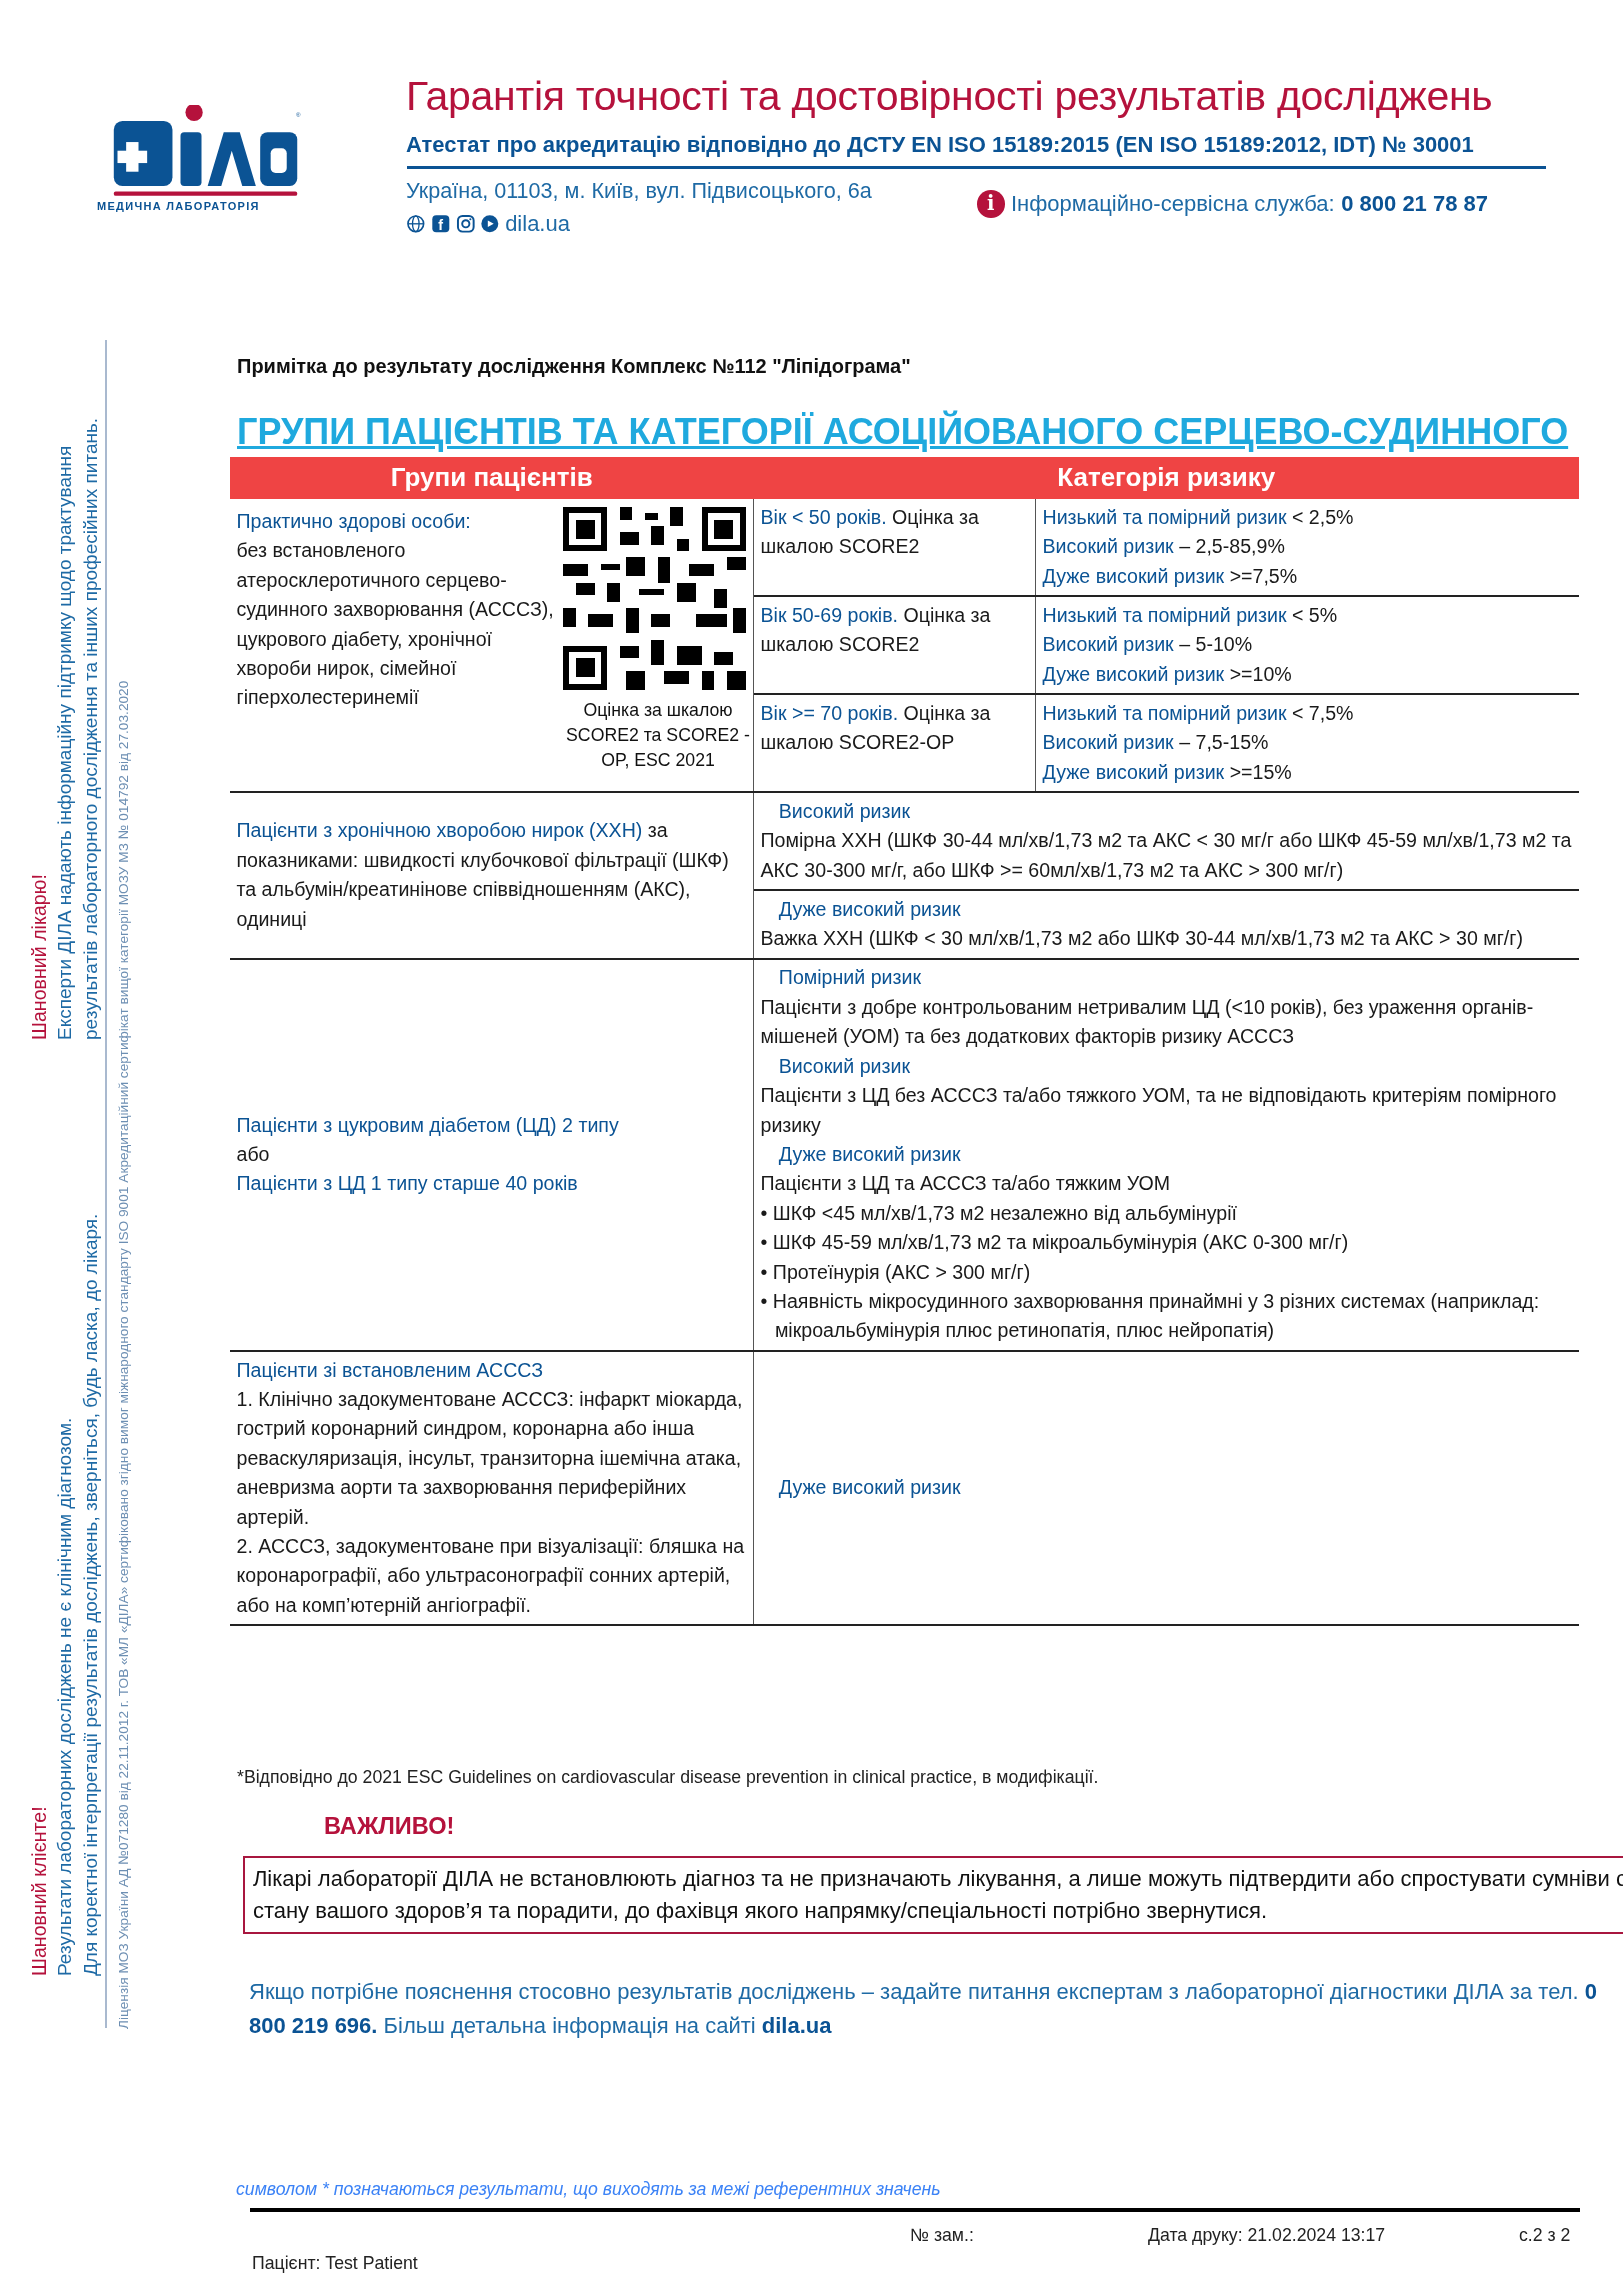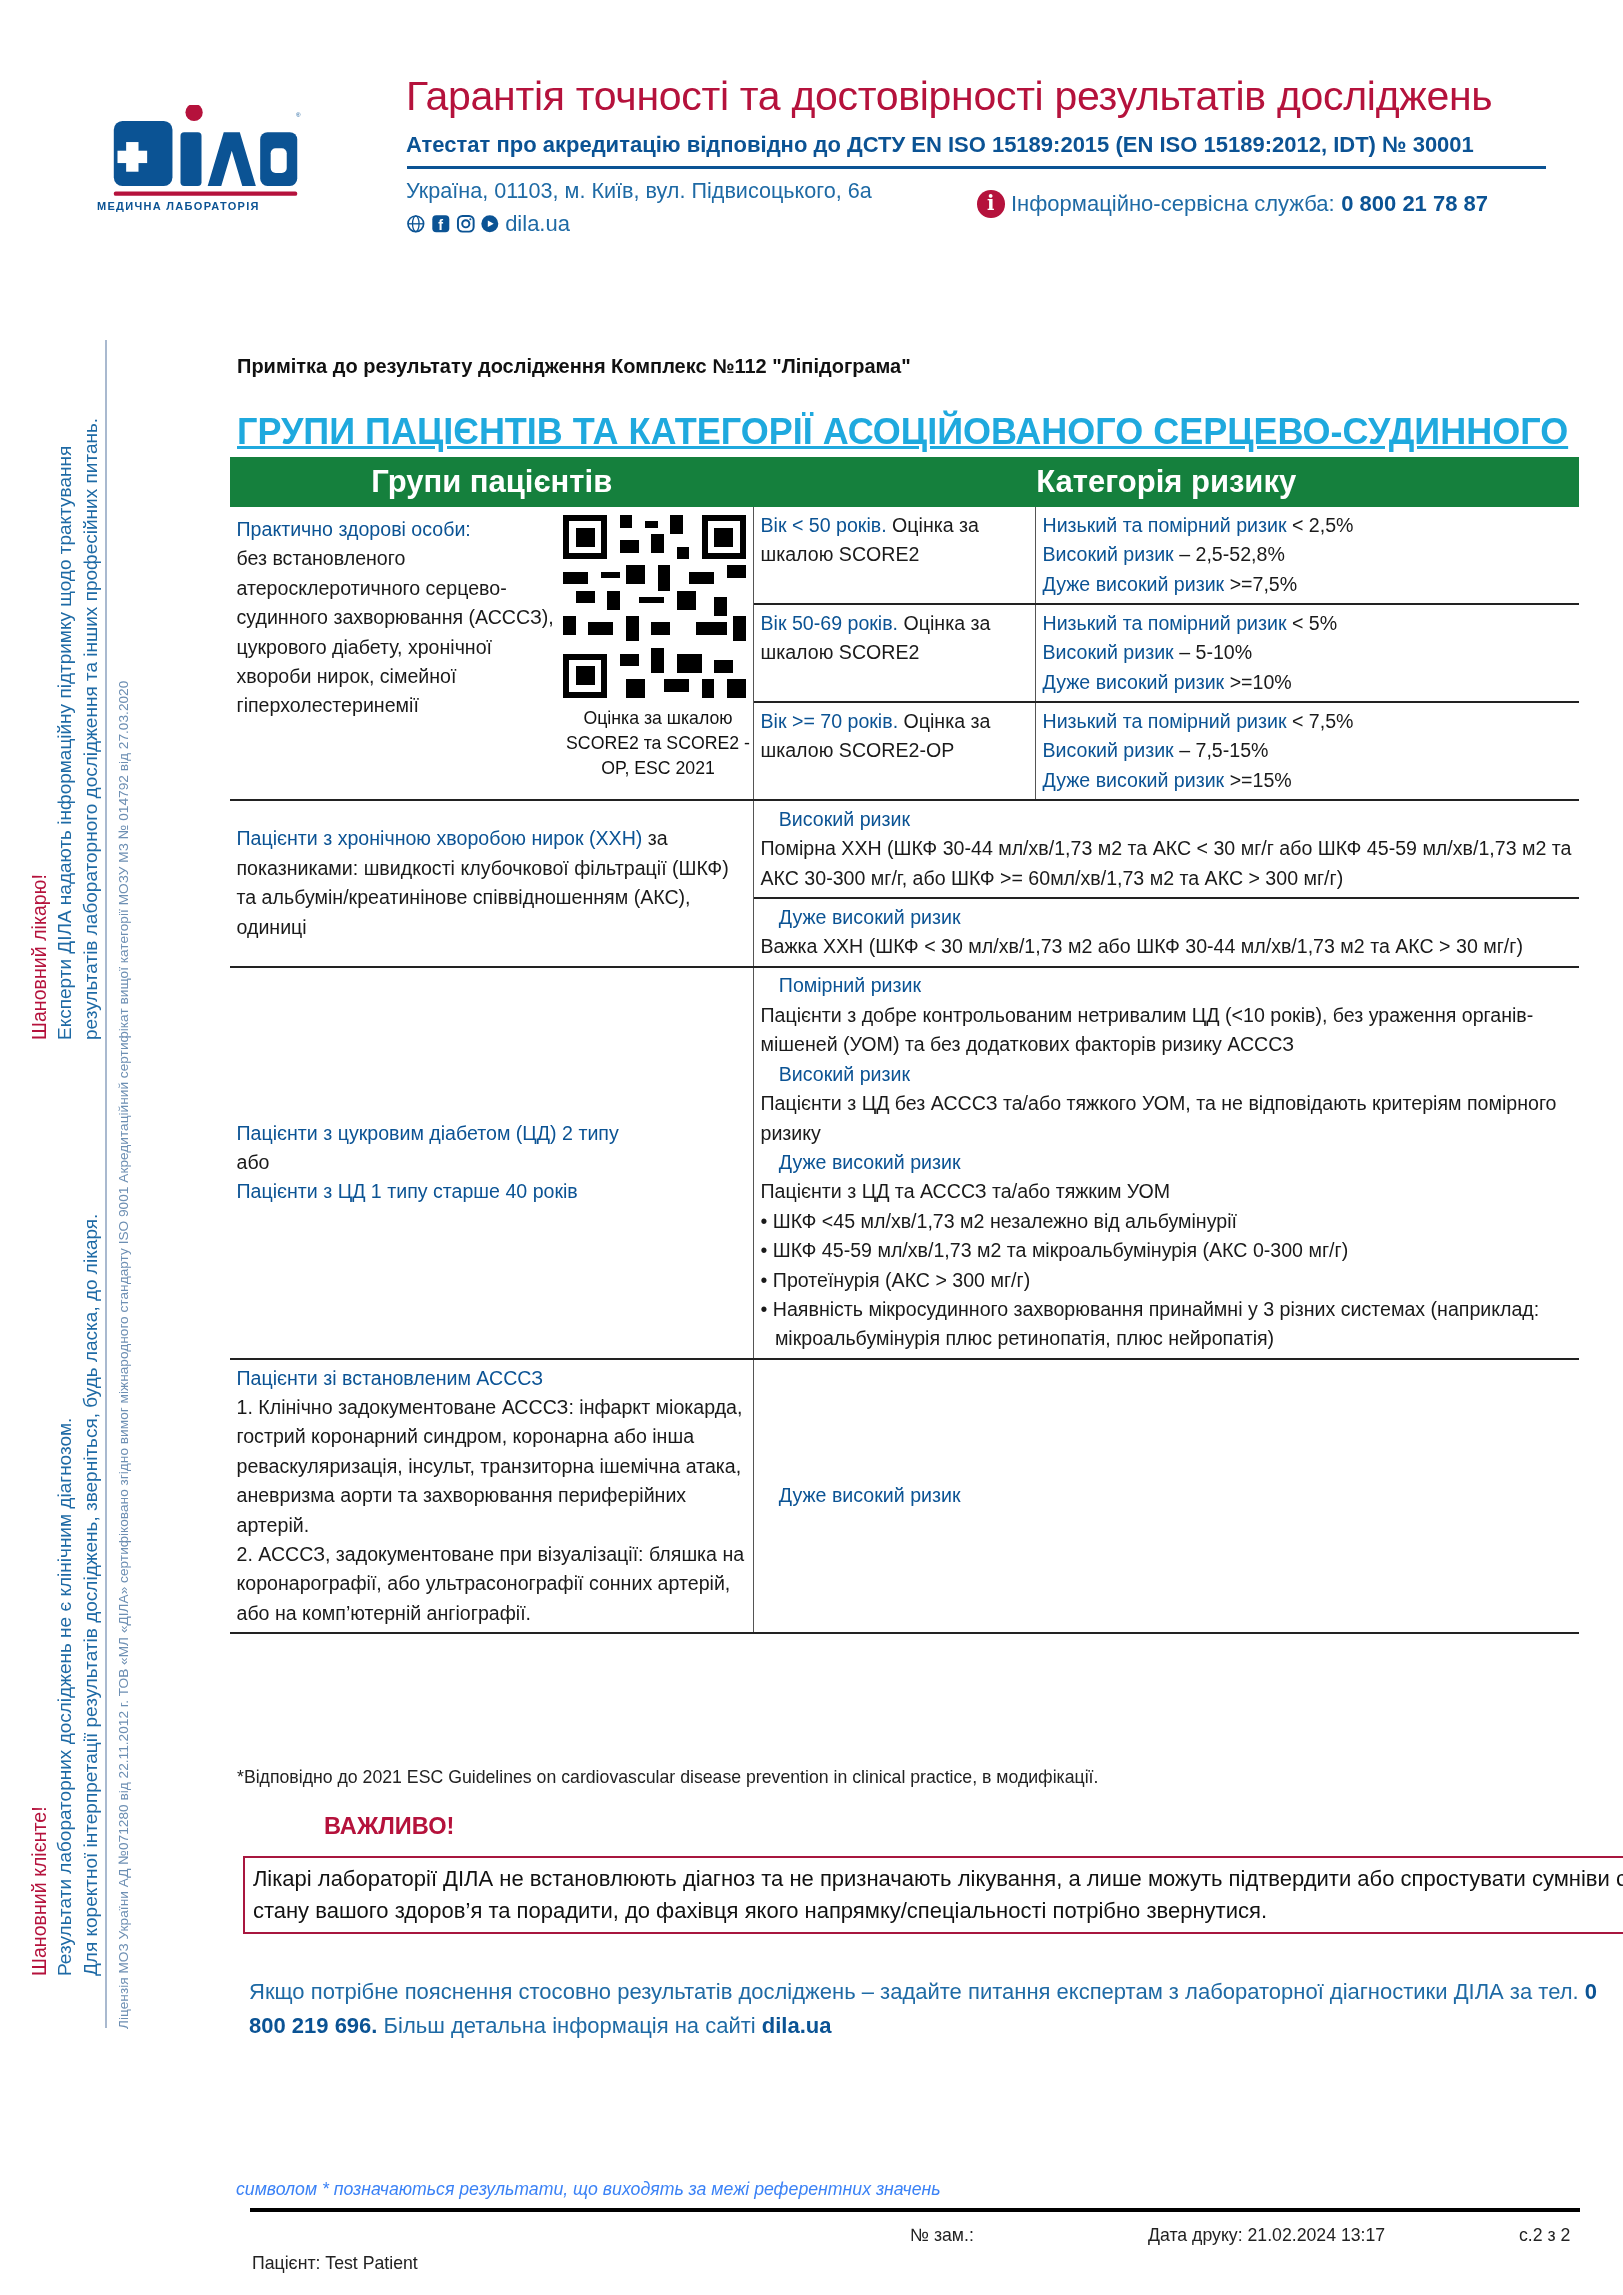--- a/index.html
+++ b/index.html
@@ -28,21 +28,21 @@
   .side-red { color:#b5123c; font-size:19.6px; }
   .side-blue { color:#1e6aa5; font-size:19px; }
   .side-small { color:#6d8fb3; font-size:13.7px; }
 
   
   .note-title { left:237px; top:355px; font-size:20px; font-weight:bold; color:#111; }
   .section-title { left:237px; top:411px; font-size:36px; font-weight:bold; color:#1fa9de;text-decoration:underline; }
 
   table.risk { position:absolute; left:230px; top:457px; width:1349px; border-collapse:collapse;
                font-size:19.6px; line-height:29.4px; }
-  table.risk th { background:#15803d; color:#fff; font-size:31px; font-weight:bold; height:50px;
+  table.risk th { background:#ef4444; color:#fff; font-size:26px; font-weight:bold; height:42px;
                   text-align:center; padding:0; }
   table.risk td { vertical-align:top; padding:3.9px 6.5px; border-bottom:2px solid #222; }
   td.col-left { width:510px; border-right:1.3px solid #555; }
   .blue { color:#0b5394; }
   .cat-head { color:#0b5394; padding-left:18.3px; }
   .inner { width:100%; border-collapse:collapse; }
   .inner td { border-bottom:2px solid #222; padding:3.9px 3.9px; }
   .inner tr:last-child td { border-bottom:none; }
   .inner td.age { width:268px; border-right:1.3px solid #555; }
   .qr { width:183px; height:183px; }
@@ -191,21 +191,21 @@
         </div>
       </div>
     </td>
     <td style="padding:0;">
       <table class="inner">
         <tbody>
               <tr>
           <td class="age"><span class="blue">Вік &lt; 50 років.</span> <span>Оцінка за шкалою SCORE2</span></td>
           <td>
             <div><span class="blue">Низький та помірний ризик</span> <span>&lt; 2,5%</span></div>
-            <div><span class="blue">Високий ризик</span> <span>– 2,5-52,8%</span></div>
+            <div><span class="blue">Високий ризик</span> <span>– 2,5-85,9%</span></div>
             <div><span class="blue">Дуже високий ризик</span> <span>&gt;=7,5%</span></div>
           </td>
         </tr>
         <tr>
           <td class="age"><span class="blue">Вік 50-69 років.</span> <span>Оцінка за шкалою SCORE2</span></td>
           <td>
             <div><span class="blue">Низький та помірний ризик</span> <span>&lt; 5%</span></div>
             <div><span class="blue">Високий ризик</span> <span>– 5-10%</span></div>
             <div><span class="blue">Дуже високий ризик</span> <span>&gt;=10%</span></div>
           </td>

